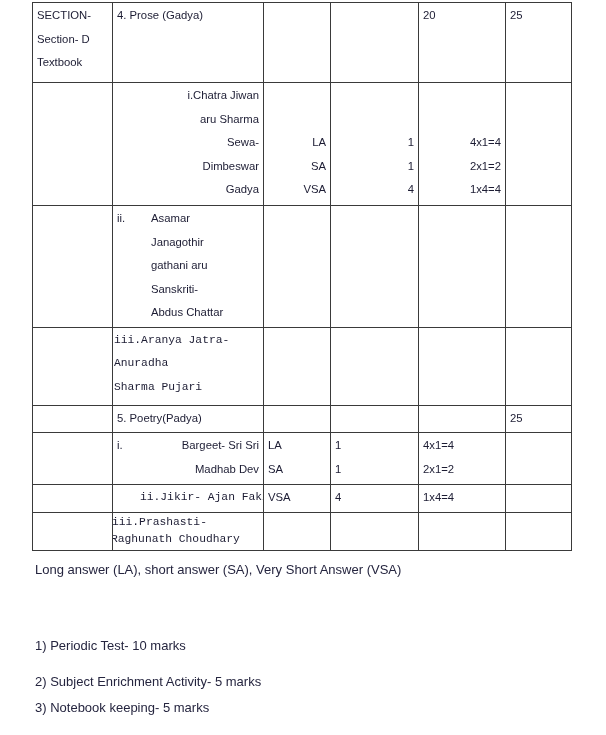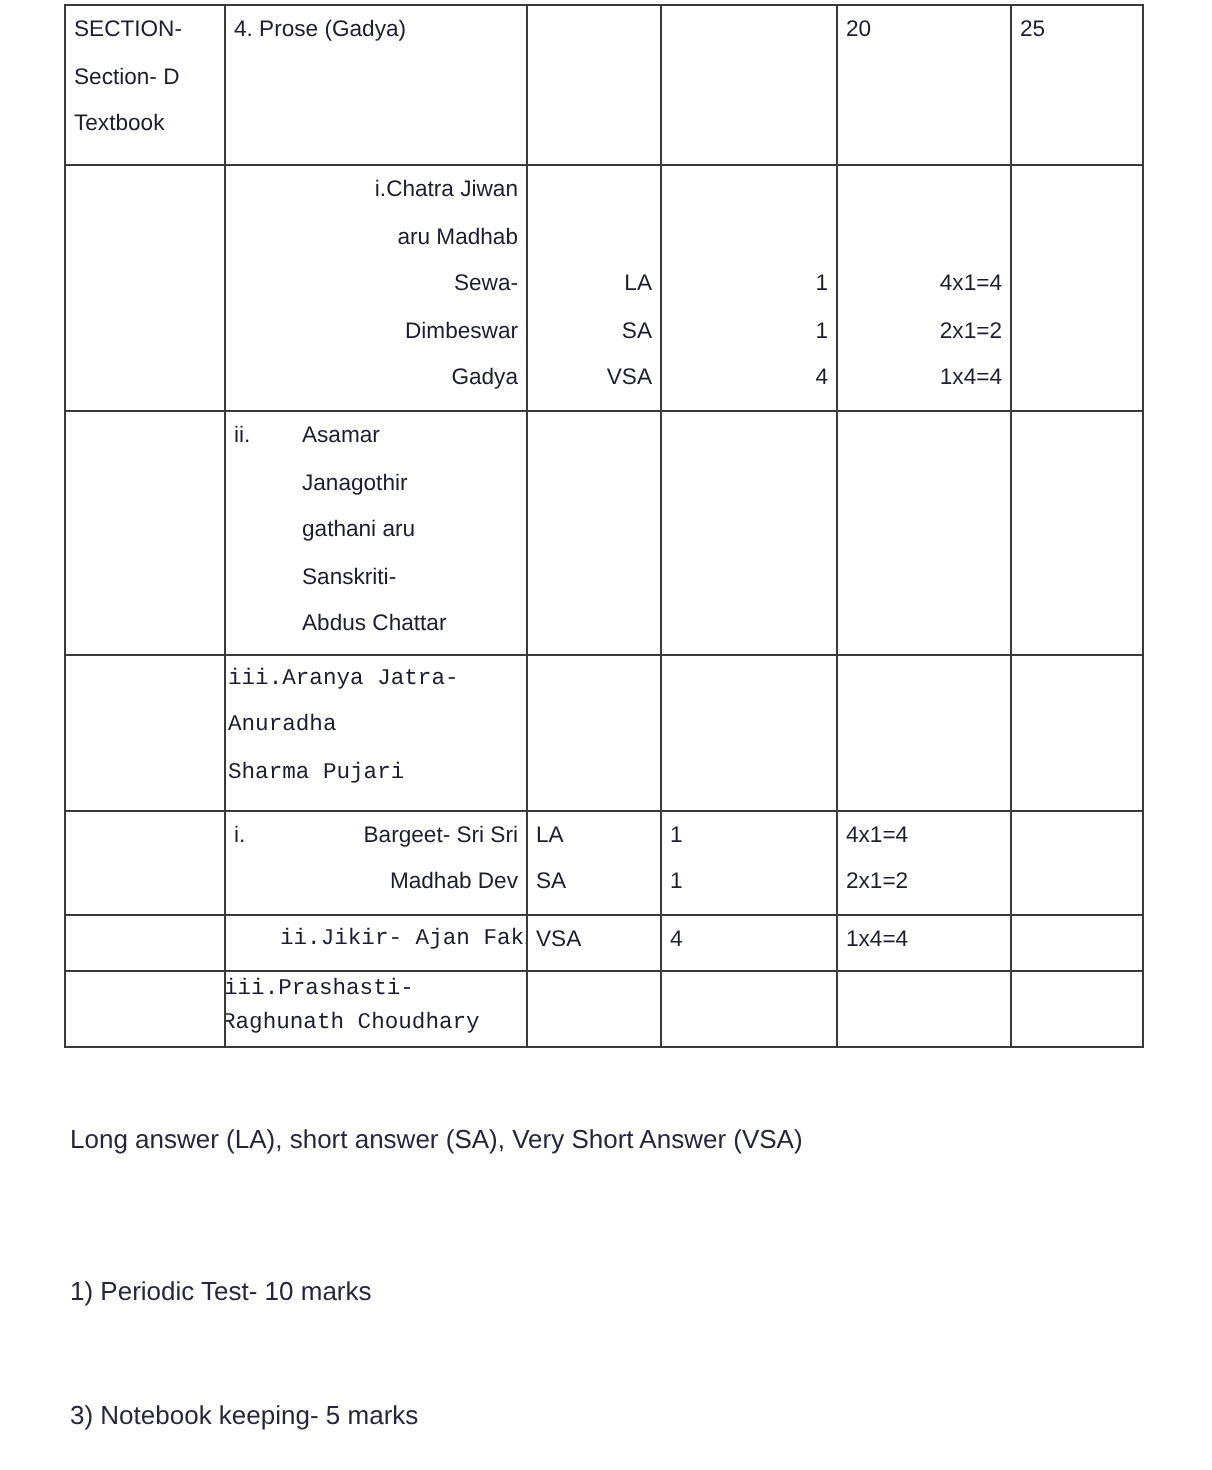--- a/index.html
+++ b/index.html
@@ -125,21 +125,21 @@
         <td></td>
         <td></td>
         <td>20</td>
         <td>25</td>
       </tr>
 
       <tr style="height:123px;text-align:right;">
         <td></td>
         <td>
           <span class="roman-line"><span class="rn">i.</span><span>Chatra Jiwan</span></span>
-          <span class="indent">aru Madhab</span>
+          <span class="indent">aru Sharma</span>
           <span class="indent">Sewa-</span>
           <span class="indent">Dimbeswar</span>
           <span class="indent">Gadya</span>
         </td>
         <td>
           <span class="roman-line" style="visibility:hidden;">x</span>
           <span class="roman-line" style="visibility:hidden;">x</span>
           <span class="roman-line">LA</span>
           <span class="roman-line">SA</span>
           <span class="roman-line">VSA</span>
@@ -182,20 +182,30 @@
           <span class="roman-line">iii.Aranya Jatra-</span>
           <span class="indent-wide">Anuradha</span>
           <span class="indent-wide">Sharma Pujari</span>
         </td>
         <td></td>
         <td></td>
         <td></td>
         <td></td>
       </tr>
 
+      <tr style="height:23px;">
+        <td></td>
+        <td>
+          <span class="roman-line">5. Poetry(Padya)</span>
+        </td>
+        <td></td>
+        <td></td>
+        <td></td>
+        <td>25</td>
+      </tr>
 
       <tr style="height:52px;">
         <td></td>
         <td>
           <span class="justify-row">
               <span class="rn">i.</span>
               <span>Bargeet- Sri Sri</span>
             </span>
           <span class="justify-row">
               <span class="rn" style="visibility:hidden;">i.</span>
@@ -244,15 +254,16 @@
         <td></td>
         <td></td>
         <td></td>
       </tr>
 
     </tbody>
   </table>
 
   <div class="note n1">Long answer (LA), short answer (SA), Very Short Answer (VSA)</div>
   <div class="note n3">1) Periodic Test- 10 marks</div>
+  <div class="note n4">2) Subject Enrichment Activity- 5 marks</div>
   <div class="note n5">3) Notebook keeping- 5 marks</div>
 
 </div>
 
 </body></html>

